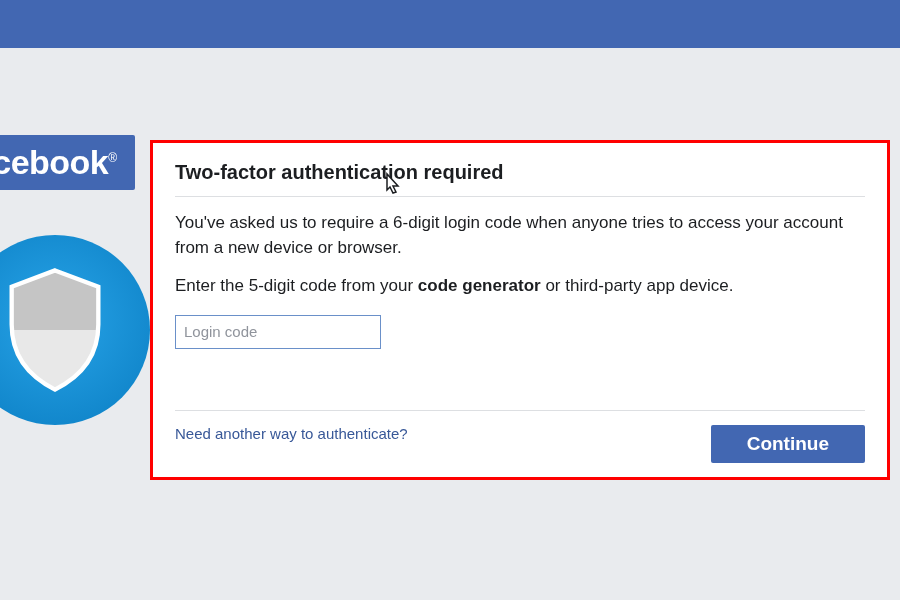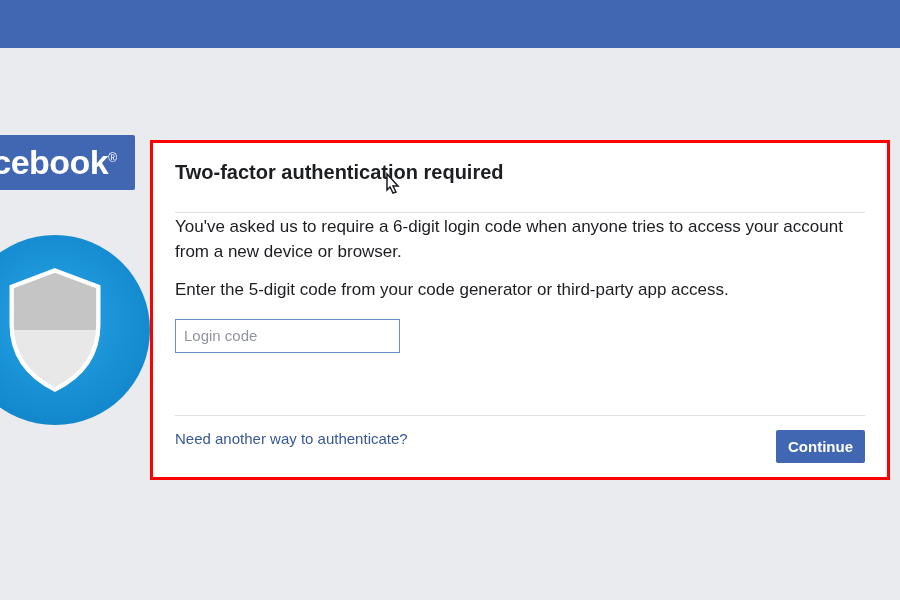--- a/index.html
+++ b/index.html
@@ -63,45 +63,45 @@
       height: 340px;
       background: #fff;
       border: 3px solid #ff0000;
       padding: 18px 22px 14px 22px;
       z-index: 3;
     }
     .dialog-heading {
       font-size: 20px;
       font-weight: bold;
       color: #1c1e21;
-      padding-bottom: 28px;
-      margin-bottom: 2px;
+      padding-bottom: 12px;
+      margin-bottom: 14px;
       border-bottom: 1px solid #dddfe2;
     }
     .cursor-overlay {
       position: absolute;
       left: 380px;
       top: 172px;
       z-index: 10;
       font-size: 28px;
       color: #1c1e21;
     }
     .dialog-body {
       color: #1c1e21;
       font-size: 17px;
       line-height: 1.45;
     }
     .dialog-body p {
       margin-bottom: 14px;
     }
     .bold-phrase {
-      font-weight: normal;
+      font-weight: bold;
     }
     .code-input {
-      width: 225px;
+      width: 206px;
       height: 34px;
       border: 1px solid #6a90c9;
       padding: 4px 8px;
       font-size: 15px;
       color: #90949c;
       outline: none;
       margin-top: 2px;
       margin-bottom: 40px;
     }
     .code-input::placeholder {
@@ -120,22 +120,22 @@
     }
     .alt-link {
       color: #385898;
       font-size: 15px;
       cursor: pointer;
     }
     .continue-btn {
       background: #4267b2;
       color: #fff;
       border: none;
-      padding: 8px 12px;
-      font-size: 15px;
+      padding: 8px 36px;
+      font-size: 19px;
       font-weight: bold;
       cursor: pointer;
       border-radius: 2px;
     }
   </style>
 </head>
 <body>
 
 <div class="top-bar"></div>
 
@@ -152,21 +152,21 @@
     <path d="M50 5 L90 20 L90 55 Q90 95 50 115 Q10 95 10 55 L10 20 Z" fill="none" stroke="#ffffff" stroke-width="4"></path>
   </svg>
 </div>
 
 <div class="dialog-panel">
   <div class="dialog-heading">Two-factor authentication required</div>
 
   <div class="dialog-body">
     <p>You've asked us to require a 6-digit login code when anyone tries to access your account from a new device or browser.</p>
     <p>
-      <span>Enter the 5-digit code from your </span><span class="bold-phrase">code generator</span><span> or third-party app access.</span>
+      <span>Enter the 5-digit code from your </span><span class="bold-phrase">code generator</span><span> or third-party app device.</span>
     </p>
     <input type="text" class="code-input" placeholder="Login code" style="">
   </div>
 
   <div class="dialog-footer">
     <span class="alt-link">Need another way to authenticate?</span>
     <button class="continue-btn">Continue</button>
   </div>
 </div>
 

